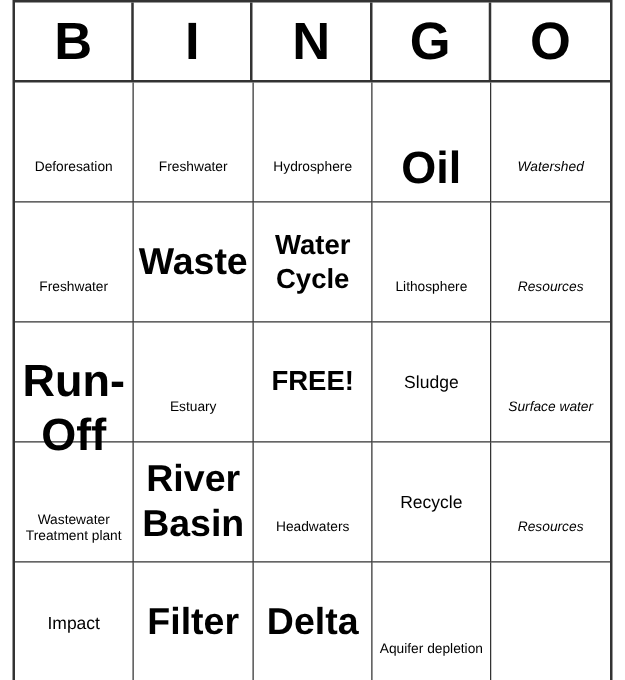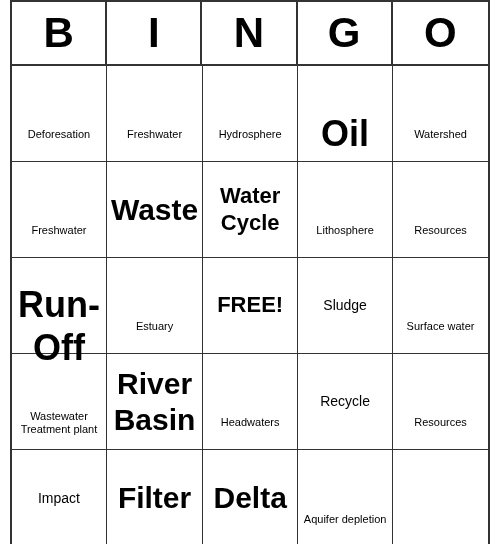--- a/index.html
+++ b/index.html
@@ -50,20 +50,21 @@
       display: flex;
       align-items: center;
       justify-content: center;
       text-align: center;
       padding: 4px;
       line-height: 1.2;
     }
 
     .bingo-cell:nth-child(5n) {
       border-right: none;
+      font-style: italic;
     }
 
     .bingo-cell:nth-child(n+21) {
       border-bottom: none;
     }
 
     .bingo-cell span {
       font-size: 13px;
     }
 

